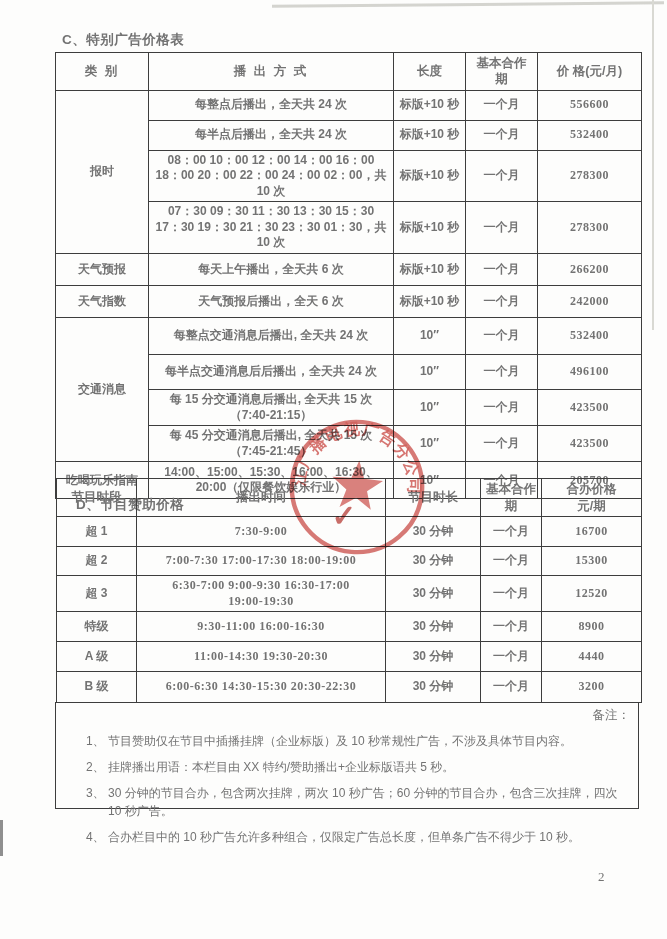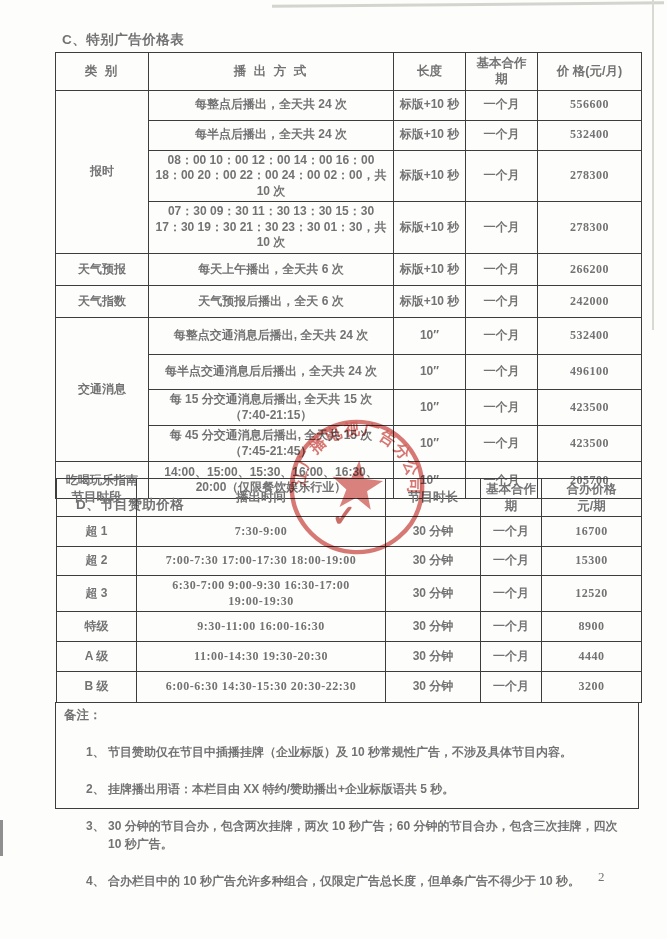--- a/index.html
+++ b/index.html
@@ -29,24 +29,24 @@
   .tbl-d { left:56px; top:478px; width:585px; }
   td.left { text-align:left; padding-left:8px; }
   .num { font-family:Liberation Serif, serif; font-size:13px; font-weight:bold; letter-spacing:.5px; }
   .preline { white-space:pre-line; }
   .hdr-sp { letter-spacing:2px; }
 
   .notes-box {
     position:absolute; left:55px; top:702px; width:584px; height:107px;
     border:1.6px solid #3d3d3d; box-sizing:border-box; padding:4px 8px 0 8px;
   }
-  .notes-label { font-size:12.5px; font-weight:bold; }
+  .notes-label { font-size:12.5px; font-weight:normal;text-align:right; }
   .note-item {
-    font-size:12px; font-weight:bold; line-height:1.5;
-    padding-left:44px; text-indent:-22px; margin-top:19px;
+    font-size:12px; font-weight:normal; line-height:1.5;
+    padding-left:44px; text-indent:-22px; margin-top:8px;
   }
   .note-item:first-of-type { margin-top:6px; }
 
   .page-number { position:absolute; left:598px; top:869px; font-family:"Liberation Serif", serif; font-size:13px; }
 
   .stamp {
     position:absolute; left:283px; top:413px; width:148px; height:148px;
     opacity:.82; mix-blend-mode:multiply; transform:rotate(5deg);
     pointer-events:none;
   }

